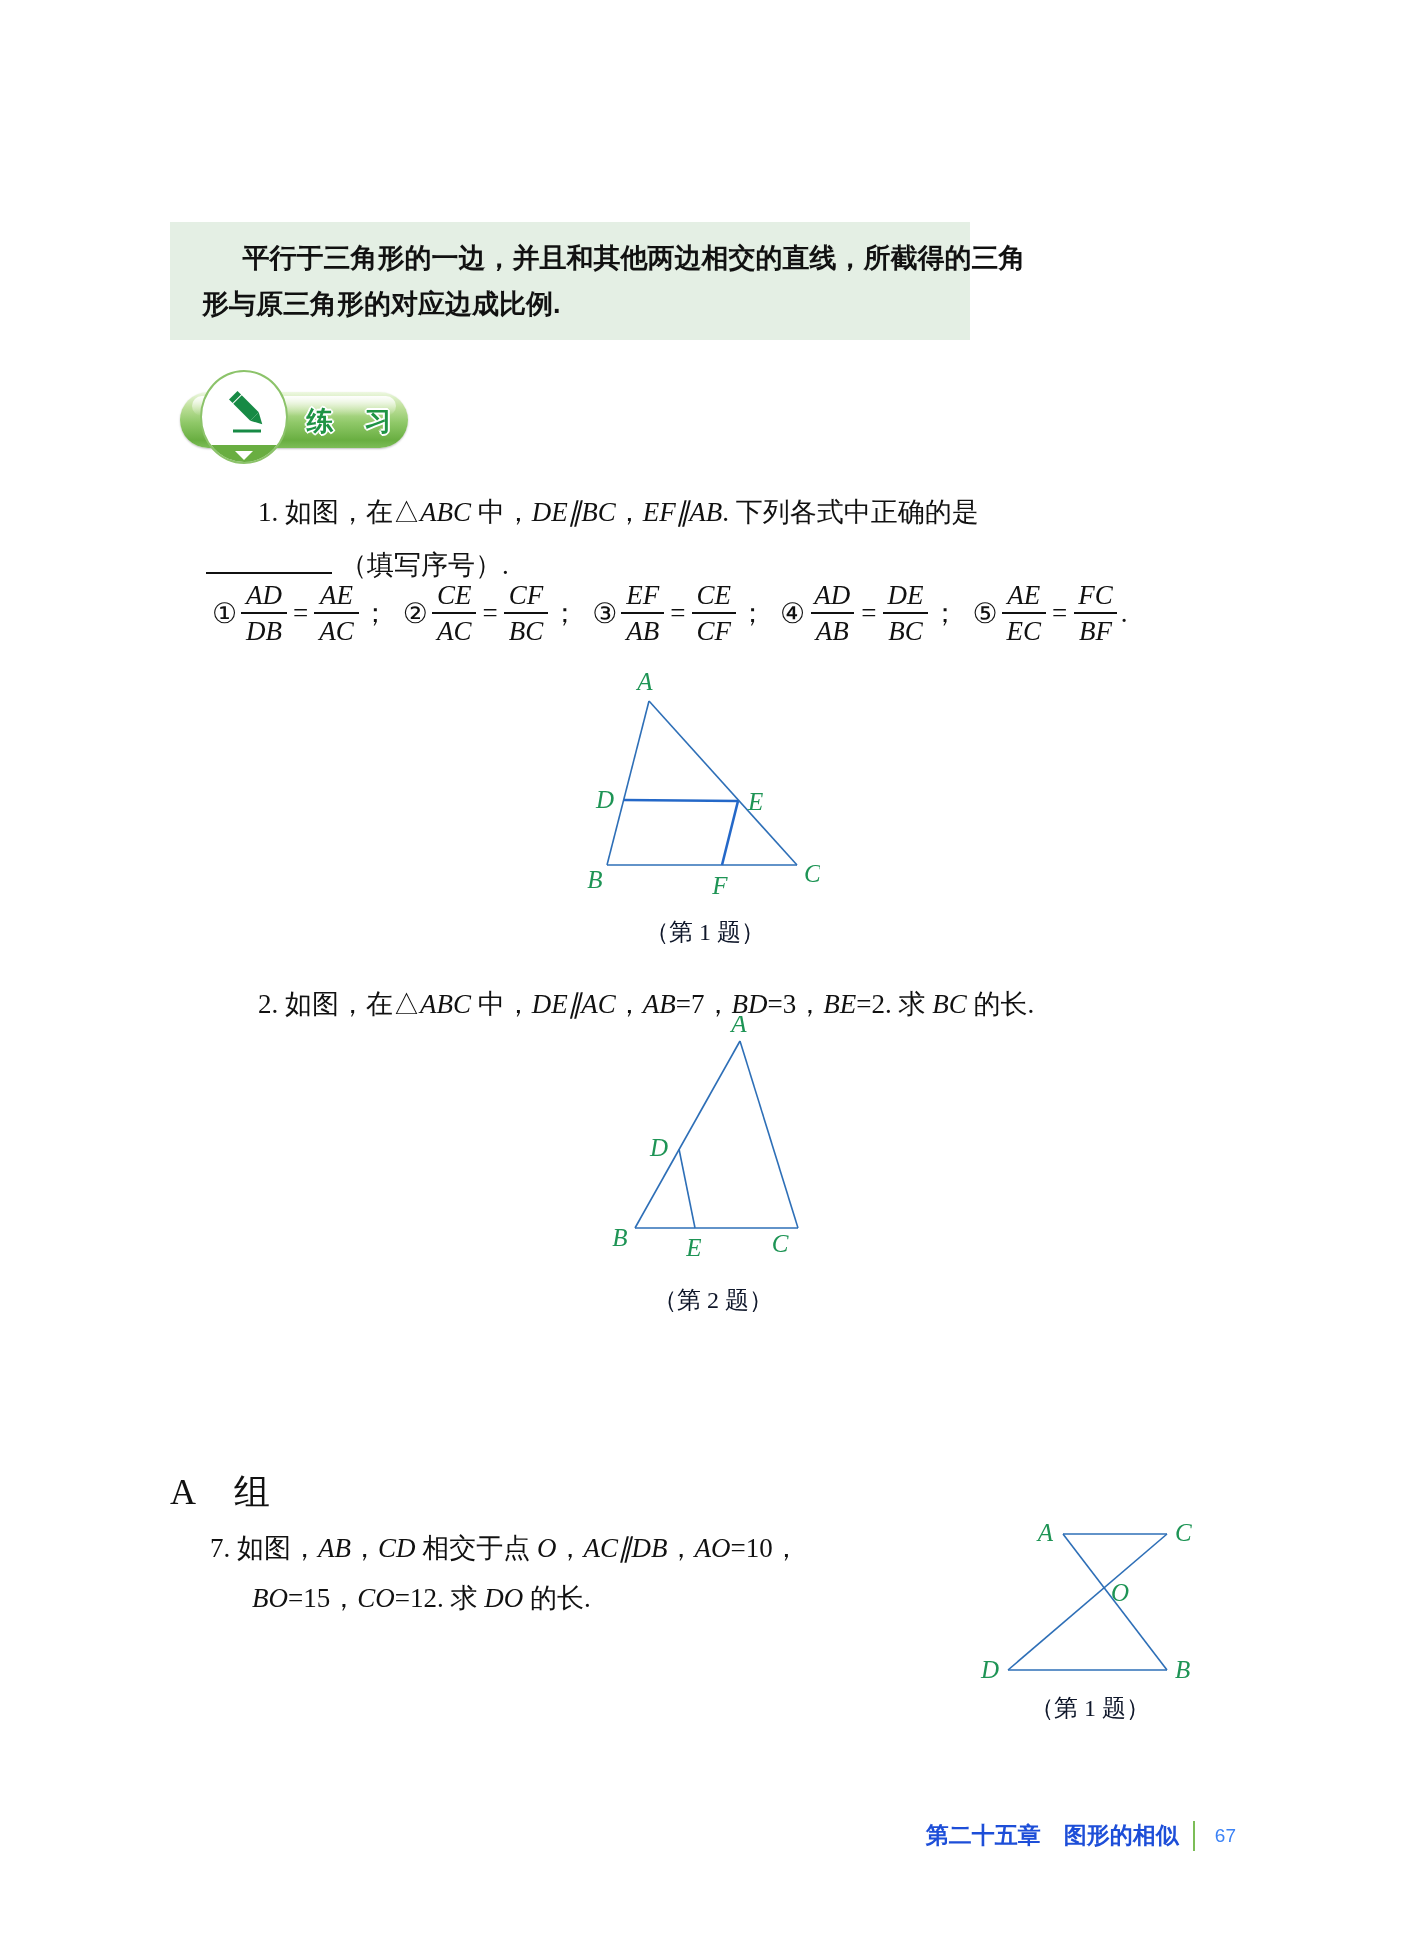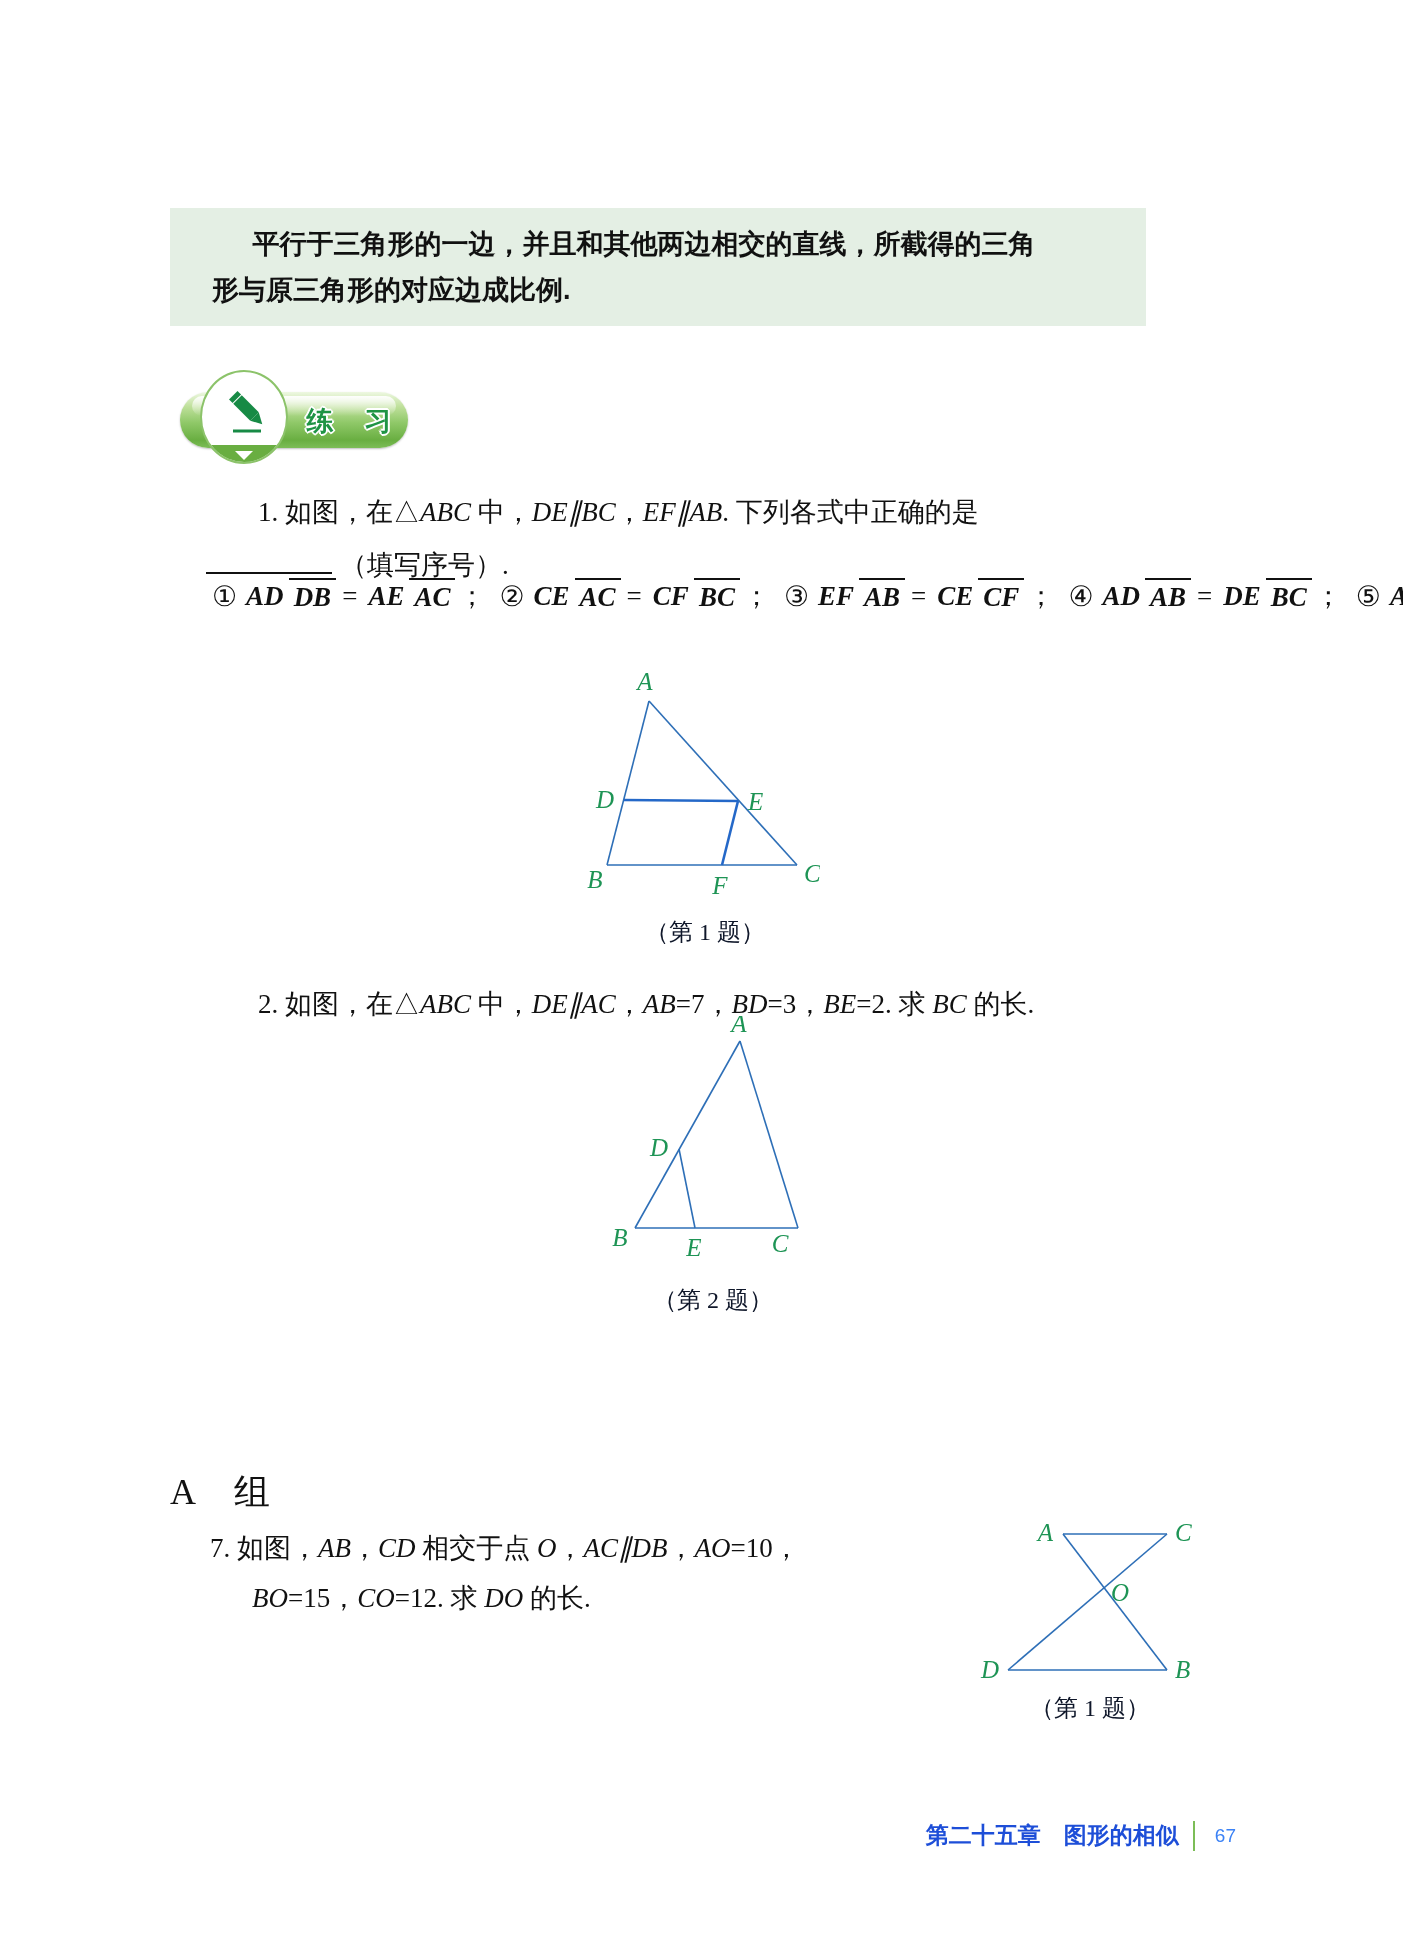--- a/index.html
+++ b/index.html
@@ -4,22 +4,22 @@
 <style>
   html,body { margin:0; padding:0; background:#ffffff; }
   .page {
     position:relative; width:1403px; height:1933px; background:#fff;
     font-family:"Liberation Serif", serif; color:#111; overflow:hidden;
   }
   .abs { position:absolute; }
 
   
   .hl-box {
-    position:absolute; left:170px; top:208px; width:976px; height:118px;
-    background:#e4efe4; box-sizing:border-box; padding:13px 26px 0 42px;
+    position:absolute; left:170px; top:222px; width:800px; height:118px;
+    background:#e4efe4; box-sizing:border-box; padding:13px 26px 0 32px;
   }
   .hl-line {
     font-family:"Liberation Sans", sans-serif; font-weight:bold;
     font-size:27px; line-height:46px; color:#111; white-space:nowrap;
   }
   .hl-line.first { text-indent:1.5em; }
 
   
   .hbadge { position:absolute; width:255px; height:96px; }
   .hbadge .pill {
@@ -58,21 +58,21 @@
     border-bottom:2px solid #111; vertical-align:baseline; margin-right:8px;
   }
 
   
   .frac-row {
     position:absolute; left:212px; top:578px; display:flex; align-items:center; gap:14px;
     font-size:27px;
   }
   .fr-group { display:inline-flex; align-items:center; }
   .circ { font-family:"DejaVu Sans", sans-serif; font-size:28px; margin-right:1px; }
-  .frac { display:inline-flex; flex-direction:row; align-items:center; margin:0 3px;font-weight:bold; }
+  .frac { display:inline-flex; flex-direction:column; align-items:center; margin:0 3px; }
   .frac .num, .frac .den {
     font-style:italic; font-family:"Liberation Serif", serif;
     font-size:27px; line-height:34px; padding:0 5px;
   }
   .frac .den { border-top:2px solid #111; }
   .eq { margin:0 3px; font-size:27px; }
   .sep { font-size:27px; }
 
   
   .fig-line { stroke:#2e6fb7; stroke-width:1.6; fill:none; }

